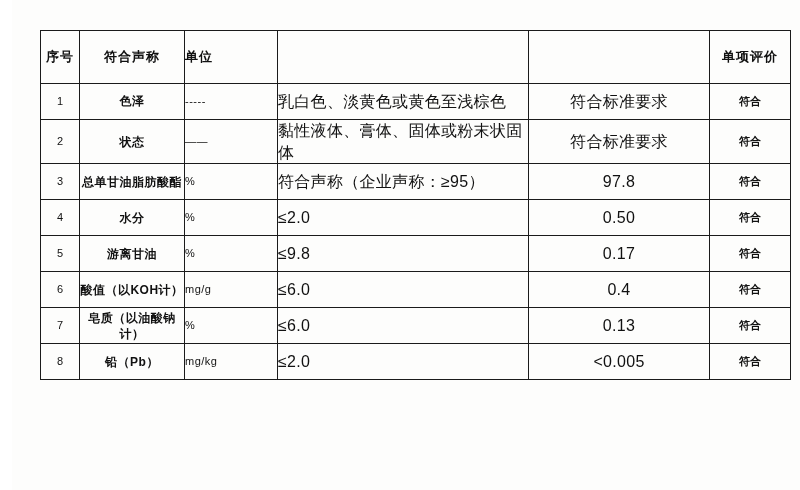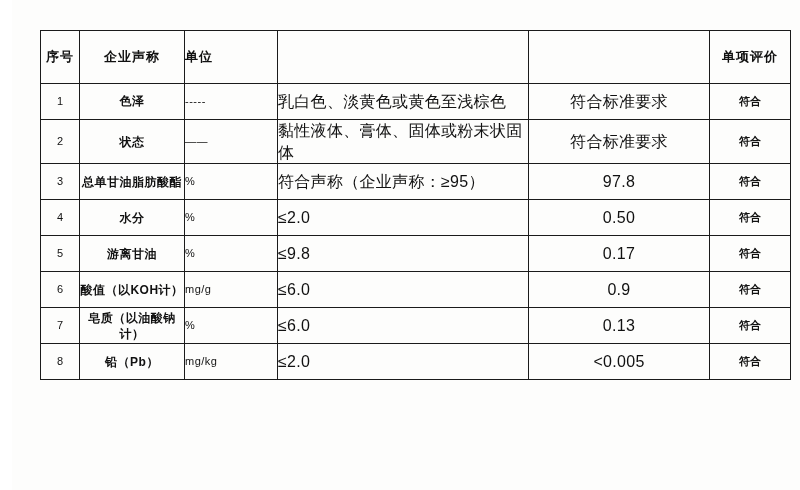--- a/index.html
+++ b/index.html
@@ -88,21 +88,21 @@
 </style>
 </head>
 <body>
 
 <div class="page">
   <div class="table-wrap">
     <table class="report">
       <tbody>
         <tr class="head">
           <td class="c-no">序号</td>
-          <td class="c-item">企业声称</td>
+          <td class="c-item">符合声称</td>
           <td class="c-unit">单位</td>
           <td class="c-std"></td>
           <td class="c-res"></td>
           <td class="c-eval">单项评价</td>
         </tr>
 
         <tr class="row">
           <td class="c-no">1</td>
           <td class="c-item">色泽</td>
           <td class="c-unit dash">-----</td>
@@ -145,21 +145,21 @@
           <td class="c-std">≤9.8</td>
           <td class="c-res">0.17</td>
           <td class="c-eval">符合</td>
         </tr>
 
         <tr class="row tall">
           <td class="c-no">6</td>
           <td class="c-item">酸值（以KOH计）</td>
           <td class="c-unit">mg/g</td>
           <td class="c-std">≤6.0</td>
-          <td class="c-res">0.9</td>
+          <td class="c-res">0.4</td>
           <td class="c-eval">符合</td>
         </tr>
 
         <tr class="row tall">
           <td class="c-no">7</td>
           <td class="c-item">皂质（以油酸钠计）</td>
           <td class="c-unit">%</td>
           <td class="c-std">≤6.0</td>
           <td class="c-res">0.13</td>
           <td class="c-eval">符合</td>

